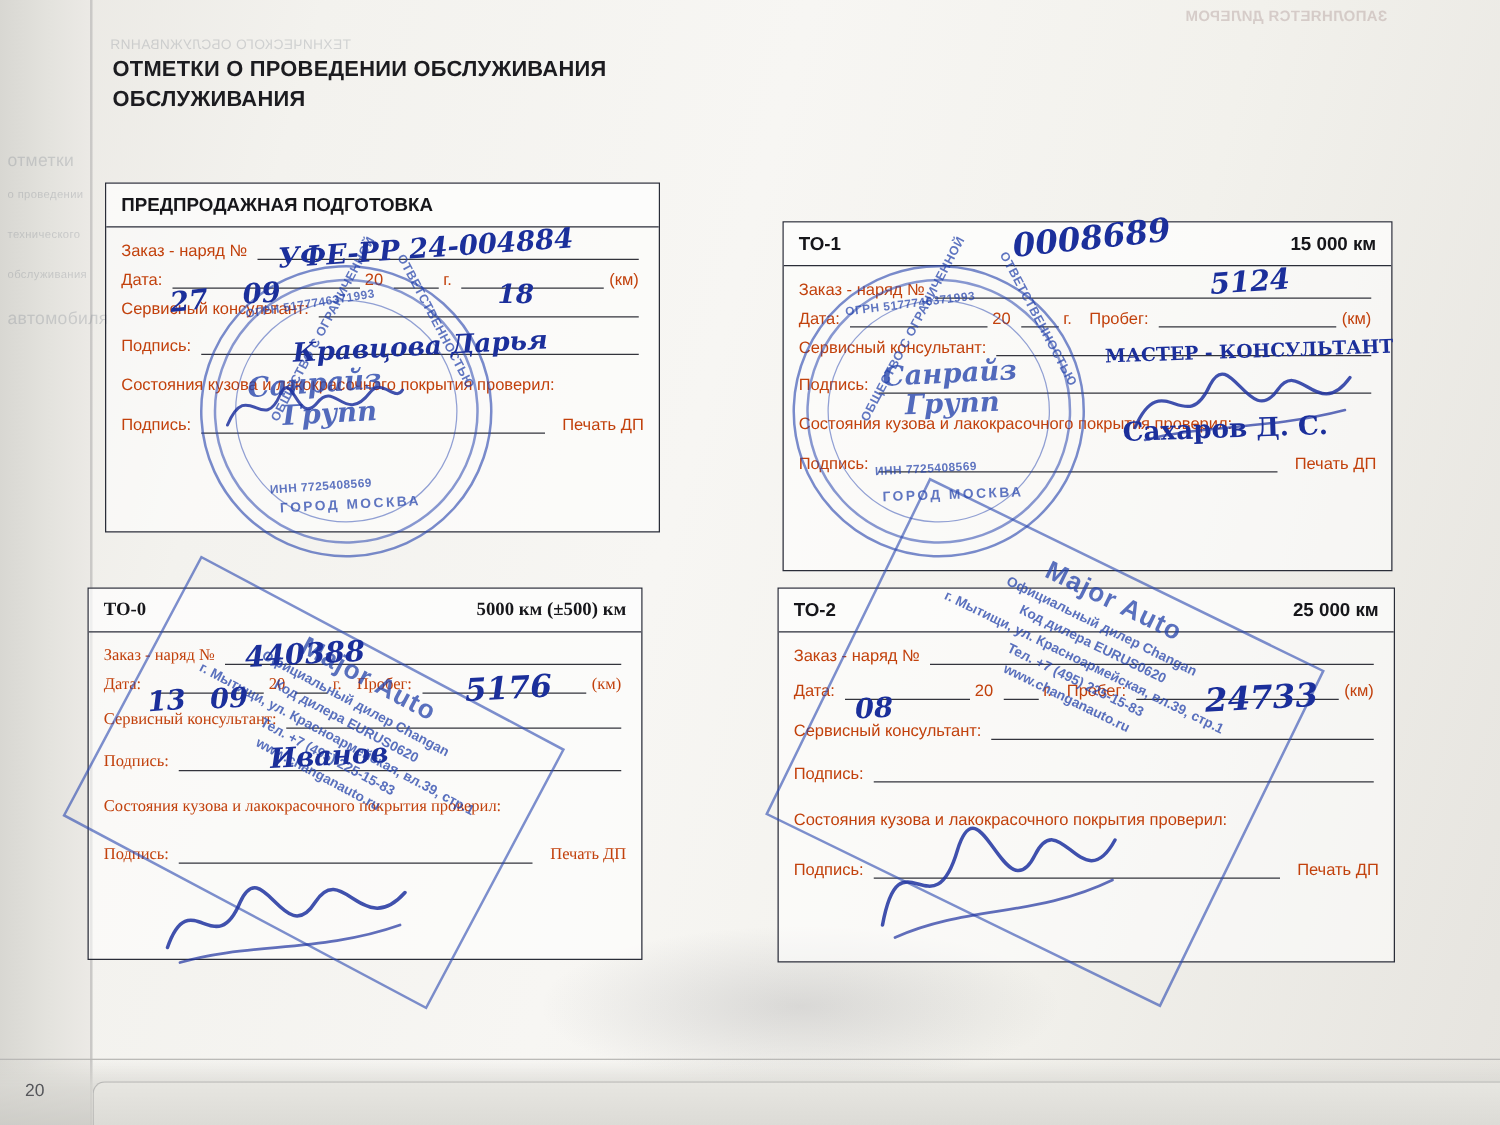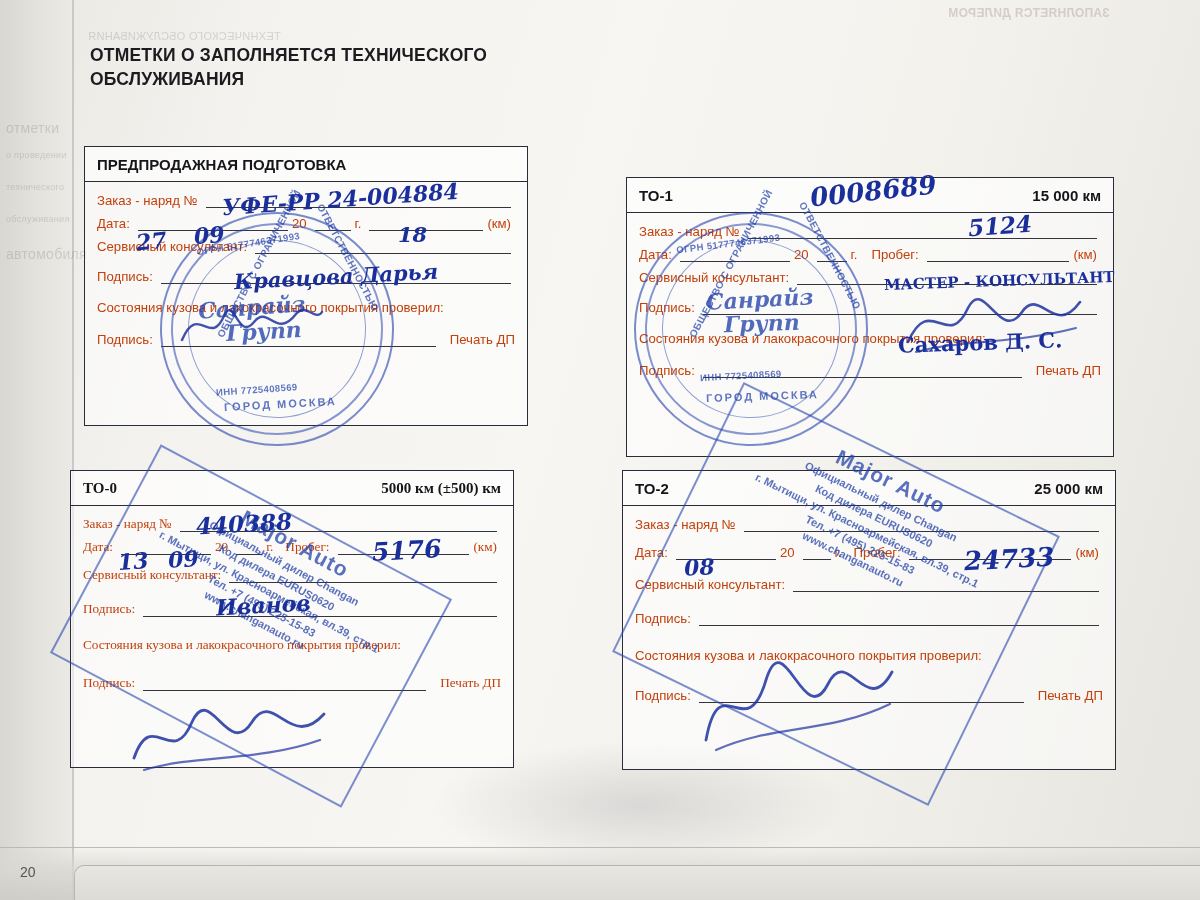--- a/index.html
+++ b/index.html
@@ -233,21 +233,21 @@
   <div class="ghost" id="ghost-l5">автомобиля</div>
 
   <div id="shadow-blob"></div>
 
   <div id="footer-band"></div>
   <div id="footer-tab"></div>
   <div id="page-number">20</div>
 </div>
 
 <div id="heading">
-  <div>ОТМЕТКИ О ЗАПОЛНЯЕТСЯ ТЕХНИЧЕСКОГО</div>
+  <div>ОТМЕТКИ О ПРОВЕДЕНИИ ОБСЛУЖИВАНИЯ</div>
   <div>ОБСЛУЖИВАНИЯ</div>
 </div>
 
 <div class="card" style="left:84px; top:146px; width:444px; height:280px;">
   <div class="card-head">
     <span>ПРЕДПРОДАЖНАЯ ПОДГОТОВКА</span>
     <span class="right"></span>
   </div>
   <div class="card-body">
     <div class="row">

